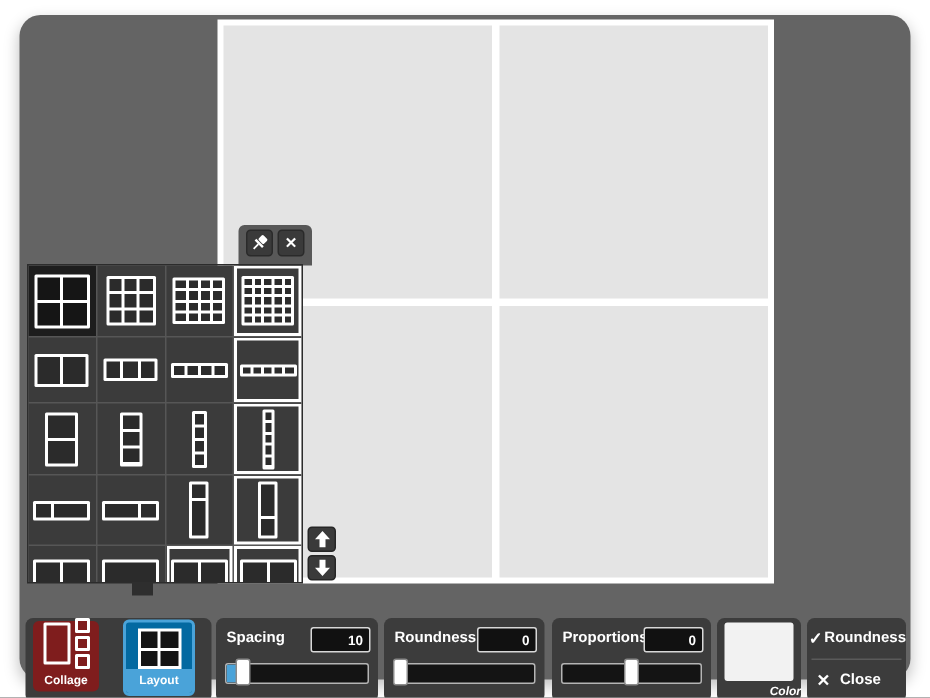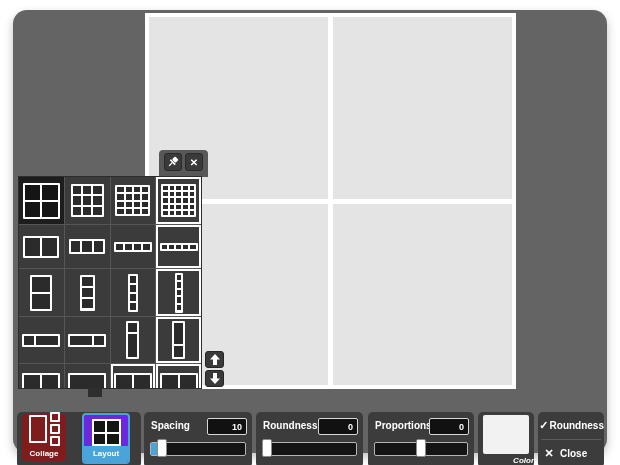--- a/index.html
+++ b/index.html
@@ -91,21 +91,21 @@
     border-radius:4px;display:flex;flex-direction:column;align-items:center;
     justify-content:flex-end;cursor:pointer;
   }
   .collage-icon{display:flex;gap:3px;align-items:center;margin-bottom:3px;}
   .collage-icon .big{width:14px;height:24px;border:2px solid #fff;border-radius:1px;}
   .collage-icon .col{display:flex;flex-direction:column;gap:2px;}
   .collage-icon .col div{width:6px;height:6px;border:2px solid #fff;border-radius:1px;}
   .mode-label{color:#fff;font-size:8px;font-weight:bold;padding-bottom:3px;}
 
   .layout-btn{
-    position:absolute;left:65px;top:1px;width:48px;height:51px;background:#6d28d9;
+    position:absolute;left:65px;top:1px;width:48px;height:51px;background:#0369a1;
     border:2px solid #4aa3d9;border-radius:4px;box-sizing:border-box;
     display:flex;flex-direction:column;align-items:center;justify-content:space-between;
     cursor:pointer;overflow:hidden;
   }
   .layout-grid-icon{
     margin-top:4px;width:29px;height:28px;display:grid;
     grid-template-columns:1fr 1fr;grid-template-rows:1fr 1fr;gap:2px;
     background:#fff;padding:2px;box-sizing:border-box;
   }
   .layout-grid-icon div{background:#141414;}

